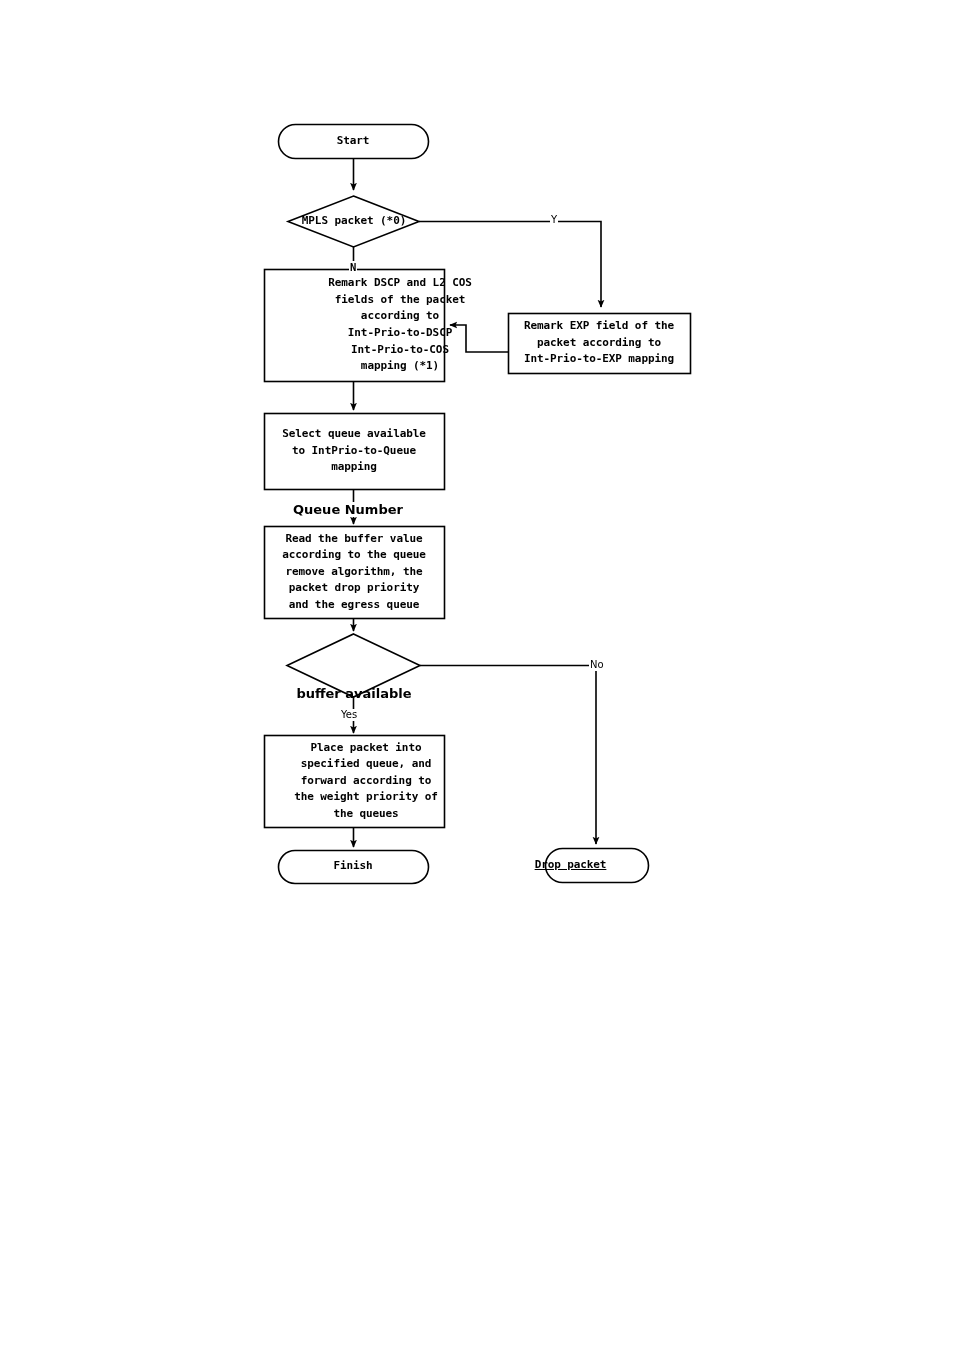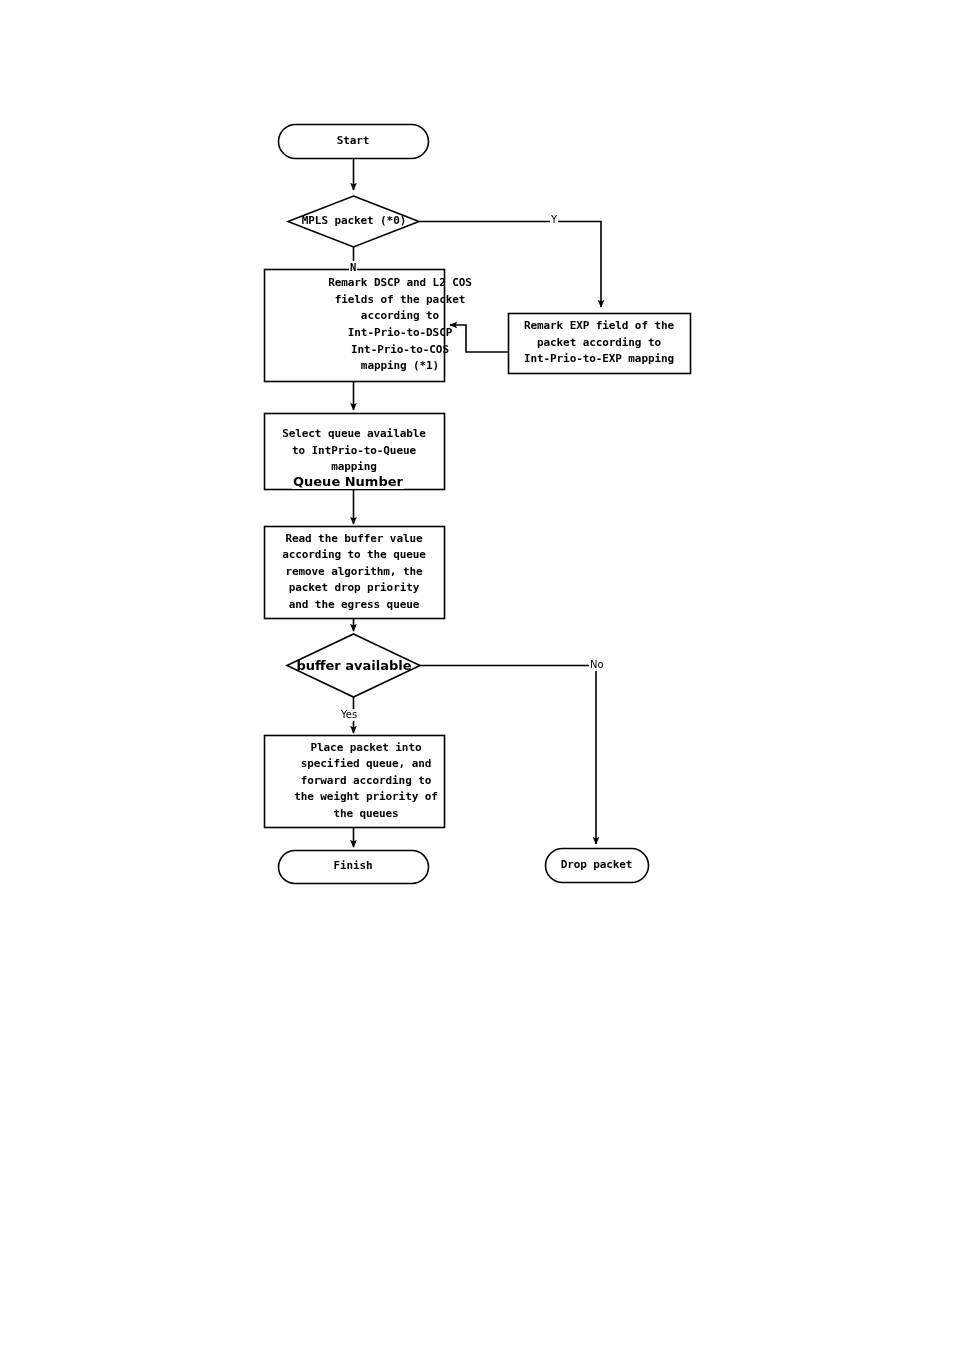--- a/index.html
+++ b/index.html
@@ -150,33 +150,33 @@
 packet according to
 Int-Prio-to-EXP mapping</span>
 </div>
 
 <div class="node-label mono" style="left:264px; top:413px; width:180px; height:76px;">
   <span class="lbl-wrap">Select queue available
 to IntPrio-to-Queue
 mapping</span>
 </div>
 
-<div class="edge-label sans" style="left:292px; top:474px;">
+<div class="edge-label sans" style="left:292px; top:502px;">
   <span>Queue Number</span>
 </div>
 
 <div class="node-label mono" style="left:264px; top:526px; width:180px; height:92px;">
   <span class="lbl-wrap">Read the buffer value
 according to the queue
 remove algorithm, the
 packet drop priority
 and the egress queue</span>
 </div>
 
-<div class="node-label sans" style="left:288px; top:655px; width:132px; height:21px;">
+<div class="node-label sans" style="left:288px; top:683px; width:132px; height:21px;">
   <span class="lbl-wrap">buffer available</span>
 </div>
 
 <div class="edge-label sans-sm" style="left:340px; top:709px;">
   <span>Yes</span>
 </div>
 
 <div class="edge-label sans-sm" style="left:589px; top:659px;">
   <span>No</span>
 </div>
@@ -186,15 +186,15 @@
 specified queue, and
 forward according to
 the weight priority of
 the queues</span>
 </div>
 
 <div class="node-label mono" style="left:278px; top:850px; width:150px; height:33px;">
   <span class="lbl-wrap">Finish</span>
 </div>
 
-<div class="node-label mono" style="left:545px; top:848px; width:103px; height:34px;">
+<div class="node-label mono" style="left:519px; top:848px; width:103px; height:34px;text-decoration:underline;">
   <span class="lbl-wrap">Drop packet</span>
 </div>
 
 </body></html>

